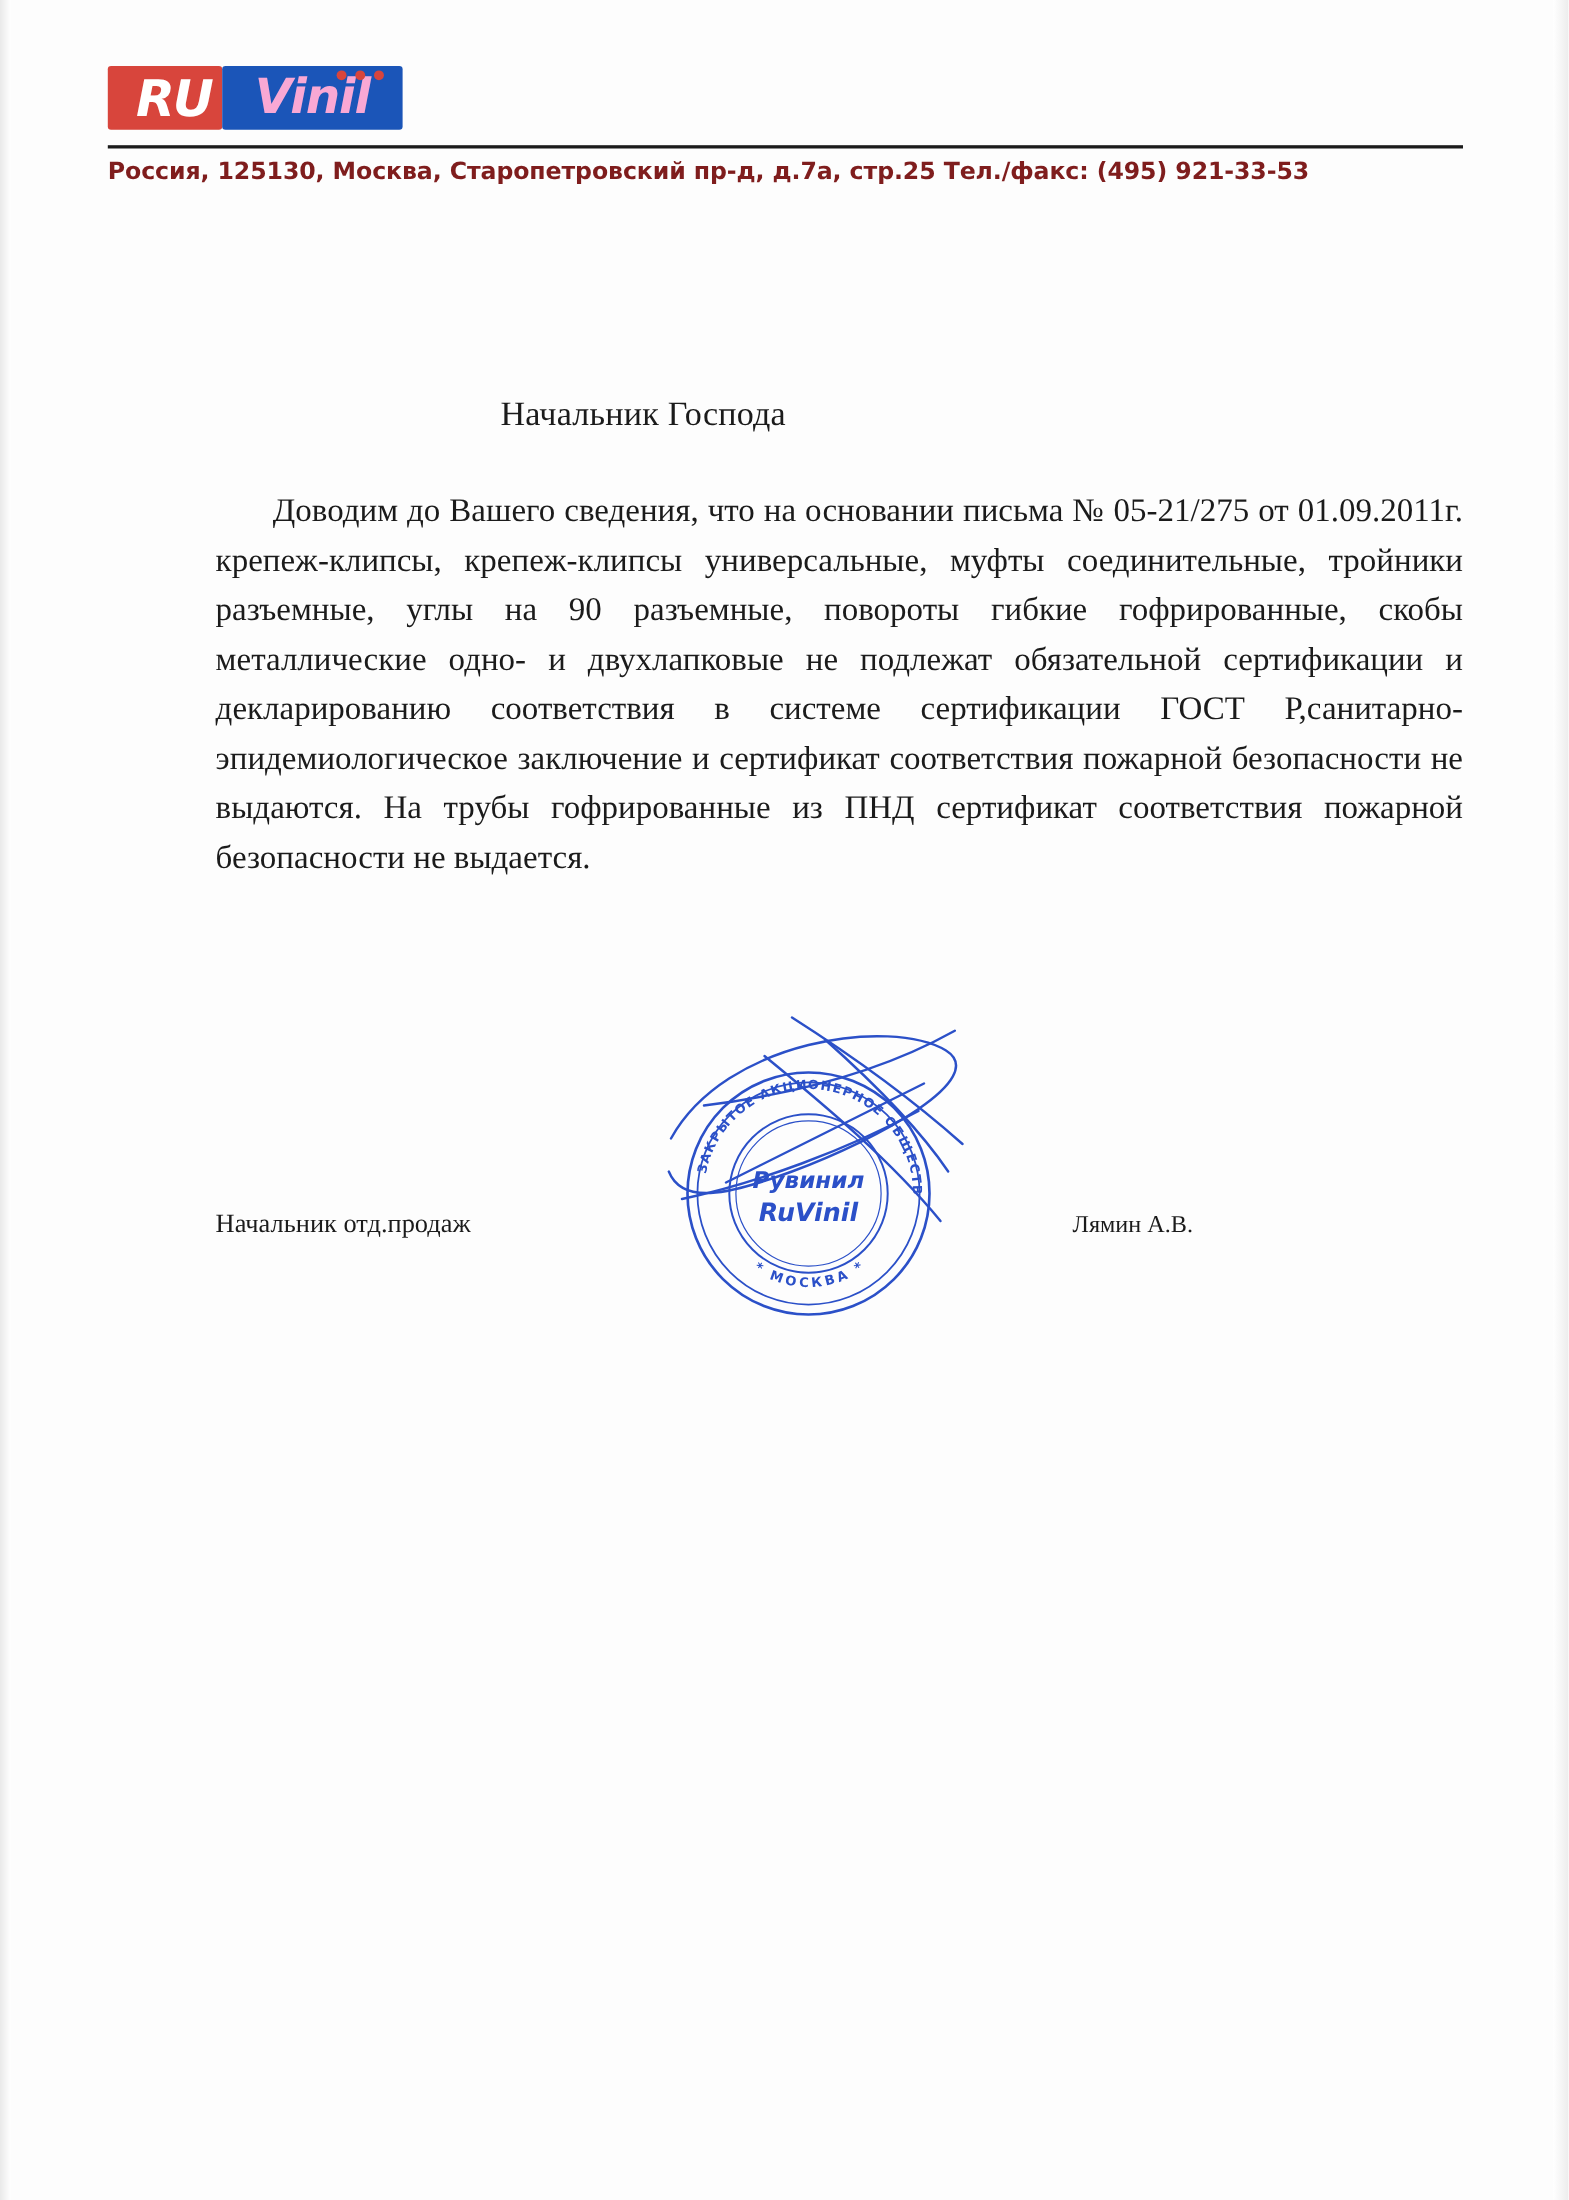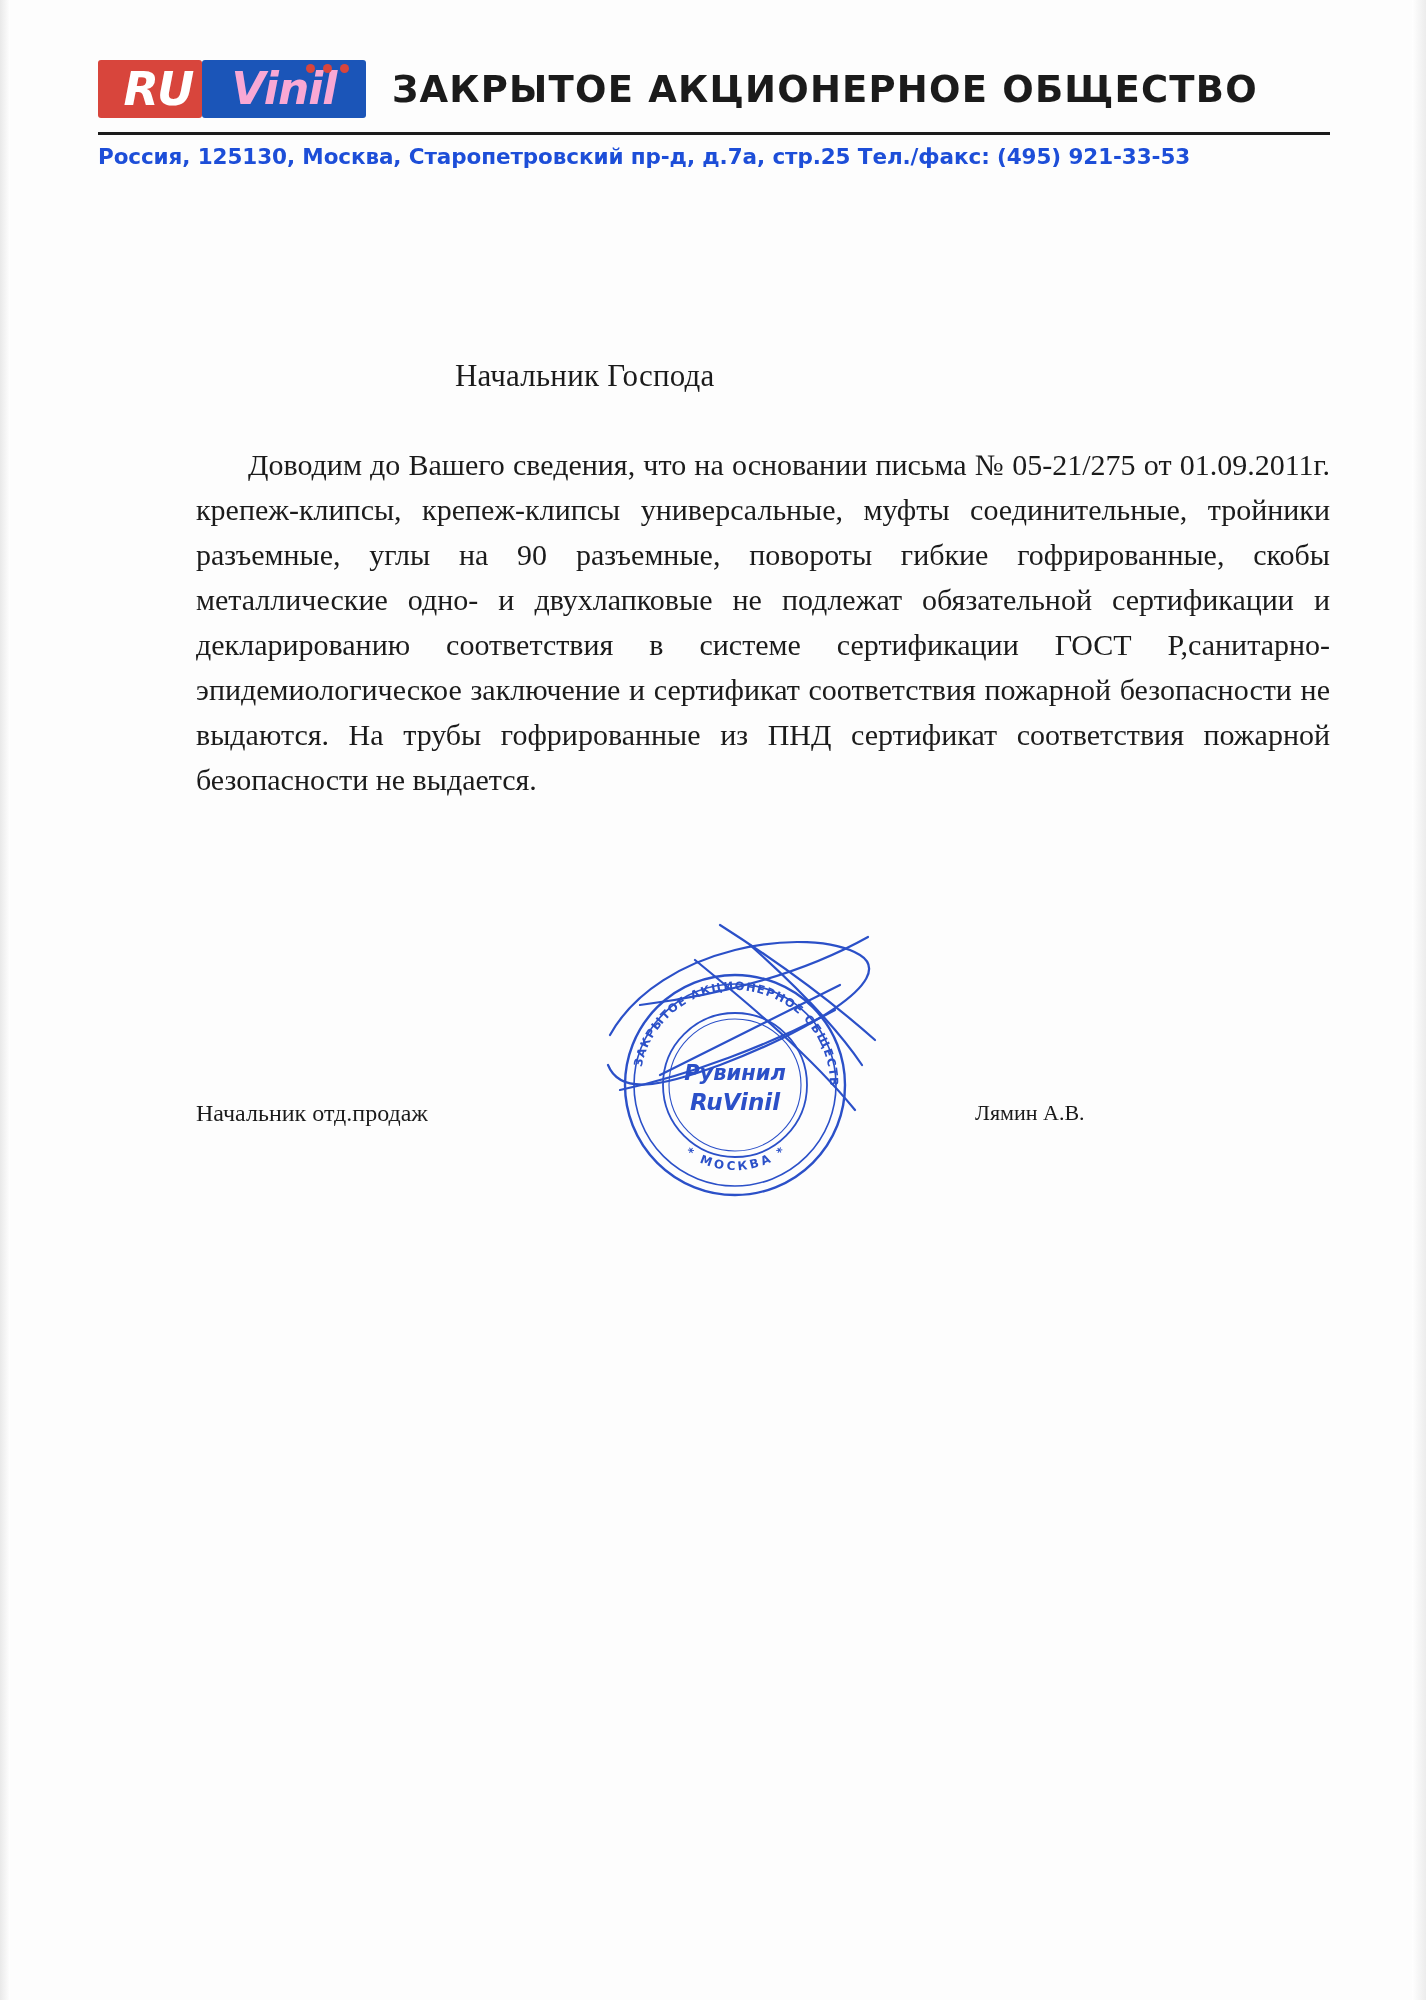--- a/index.html
+++ b/index.html
@@ -114,21 +114,21 @@
     border-top: 3px solid #1b1b1b;
     width: 100%;
   }
 
   .address {
     margin-top: 9px;
     font-family: "DejaVu Sans", sans-serif;
     font-weight: bold;
     font-size: 21.5px;
     letter-spacing: -0.1px;
-    color: #1d4ed8;
+    color: #7f1d1d;
     white-space: nowrap;
   }
 
   
   .salutation {
     position: absolute;
     top: 358px;
     left: 455px;
     font-size: 31px;
     letter-spacing: 0.2px;
@@ -215,21 +215,20 @@
         <div class="logo-ru"></div>
         <div class="logo-ru-text">RU</div>
         <div class="logo-vinil">Vinil</div>
         <div class="logo-dots">
           <div class="logo-dot" style="left:0px;"></div>
           <div class="logo-dot" style="left:17px;"></div>
           <div class="logo-dot" style="left:34px;"></div>
         </div>
       </div>
 
-      <div class="company-name">ЗАКРЫТОЕ  АКЦИОНЕРНОЕ  ОБЩЕСТВО</div>
     </div>
 
     <div class="rule"></div>
 
     <div class="address">Россия, 125130, Москва, Старопетровский пр-д, д.7а, стр.25 Тел./факс: (495) 921-33-53</div>
   </div>
 
   <div class="salutation">Начальник Господа</div>
 
   <div class="body-text">

